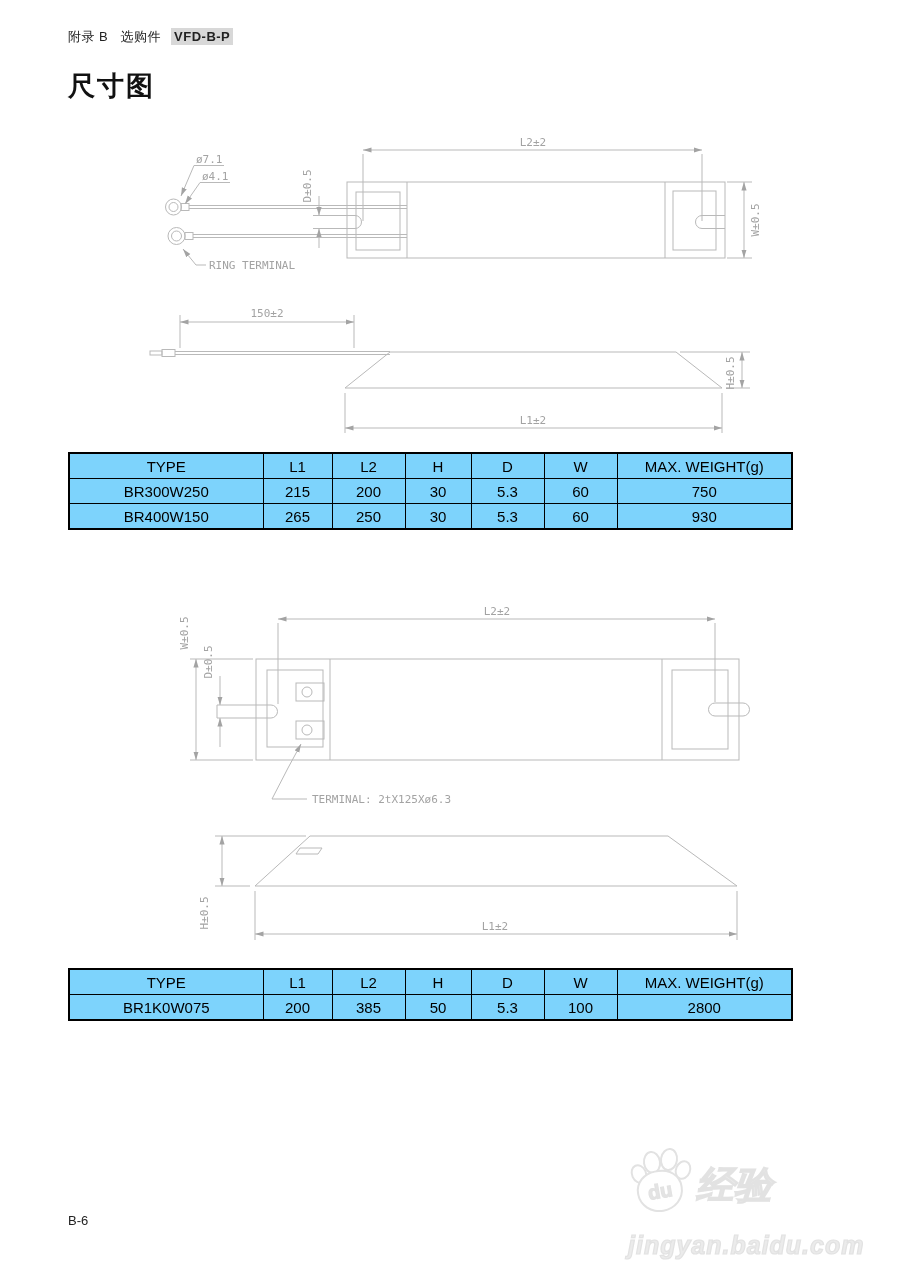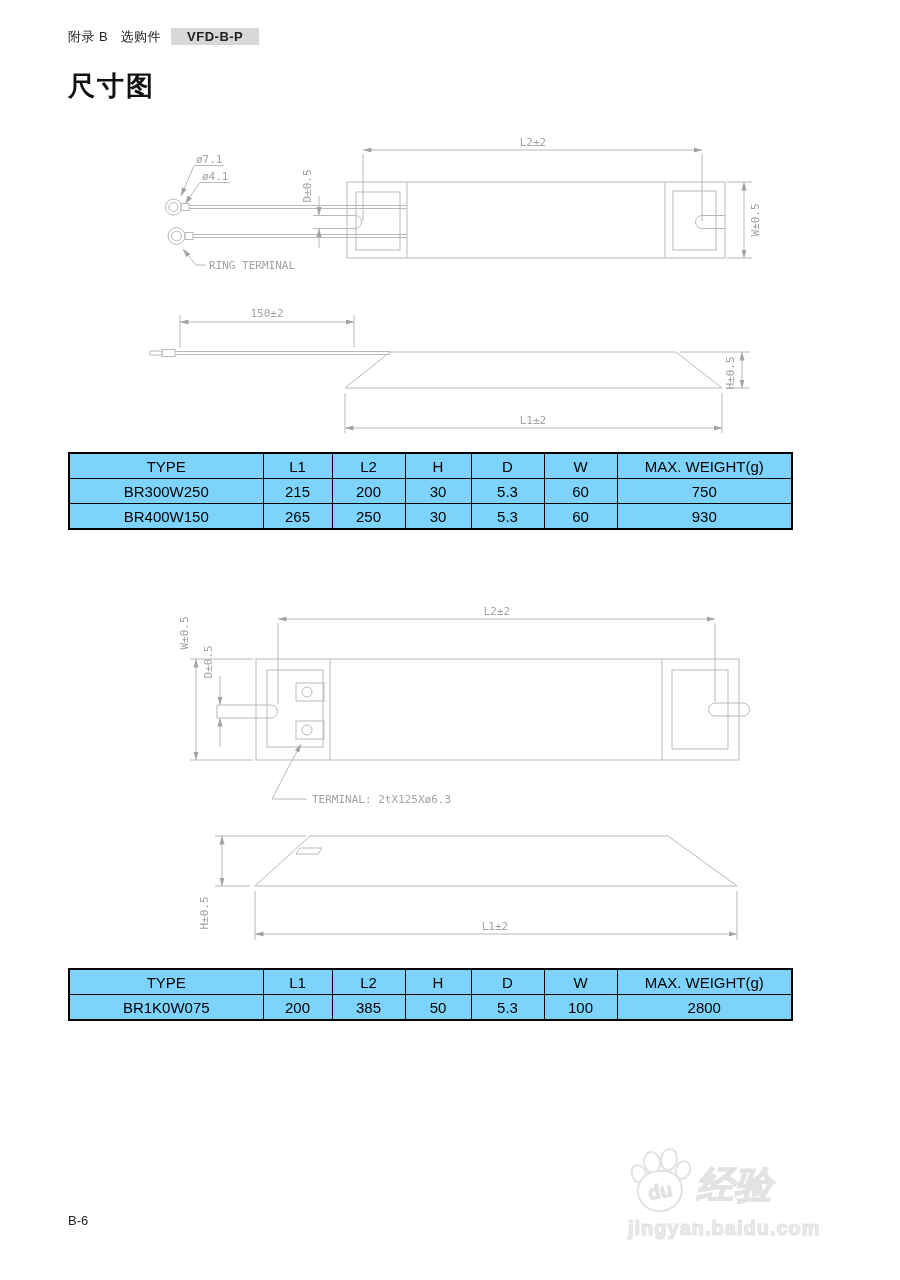--- a/index.html
+++ b/index.html
@@ -2,21 +2,21 @@
 <html><head>
 <meta charset="utf-8">
 <style>
   html,body{margin:0;padding:0;background:#fff;}
   body{width:900px;height:1280px;position:relative;overflow:hidden;
        font-family:"Liberation Sans",sans-serif;color:#111;}
   .abs{position:absolute;}
 
   
   .doc-header{left:68px;top:28px;font-size:13px;color:#222;letter-spacing:.5px;}
-  .doc-header .model{background:#d8d8d8;font-weight:bold;padding:1px 16px;margin-left:6px;}
+  .doc-header .model{background:#d8d8d8;font-weight:bold;padding:1px 3px;margin-left:6px;}
   .page-title{left:68px;top:68px;font-size:27px;font-weight:600;color:#111;letter-spacing:2px;}
   .page-footer{left:68px;top:1213px;font-size:13px;color:#222;}
 
   
   svg{position:absolute;left:0;}
   svg line,svg rect,svg circle,svg path,svg polygon,svg polyline{
     stroke:#b9b9b9;stroke-width:1;fill:none;}
   svg text{font-family:"DejaVu Sans Mono",monospace;font-size:11px;
     fill:#a3a3a3;stroke:none;}
   svg .arrowhead{fill:#a3a3a3;stroke:none;}
@@ -27,21 +27,21 @@
   table.spec td,table.spec th{border:1.5px solid #000;height:24px;text-align:center;
     font-size:15px;font-weight:400;color:#000;padding:0;overflow:hidden;white-space:nowrap;}
   table.spec{border:2px solid #000;}
 
   
   .wm{left:628px;top:1140px;width:250px;color:#ebebeb;
       -webkit-text-stroke:1.2px #e2e2e2;}
   .wm-row1{display:flex;align-items:flex-end;height:72px;}
   .wm-bai{font-size:46px;font-weight:bold;letter-spacing:2px;line-height:60px;}
   .wm-cjk{font-size:38px;font-weight:bold;line-height:54px;margin-left:4px;font-style:italic;}
-  .wm-url{font-size:20px;font-weight:bold;letter-spacing:1px;margin-top:5px;}
+  .wm-url{font-size:25px;font-weight:bold;letter-spacing:1px;margin-top:19px;font-style:italic;}
   .paw{position:relative;width:60px;height:64px;margin:0 2px;flex:0 0 auto;}
   .paw .toe{position:absolute;border:2.5px solid #e2e2e2;border-radius:50%;background:#fff;}
   .paw .toe1{left:1px;top:16px;width:12px;height:16px;transform:rotate(-24deg);}
   .paw .toe2{left:13px;top:3px;width:14px;height:19px;transform:rotate(-8deg);}
   .paw .toe3{left:30px;top:0px;width:14px;height:19px;transform:rotate(8deg);}
   .paw .toe4{left:45px;top:12px;width:12px;height:16px;transform:rotate(22deg);}
   .paw .pad{position:absolute;left:7px;top:22px;width:42px;height:38px;
     border:2.5px solid #e2e2e2;border-radius:46% 46% 50% 50%;background:#fff;
     transform:rotate(-10deg);display:flex;align-items:center;justify-content:center;
     font-size:20px;font-weight:bold;color:#e4e4e4;}

